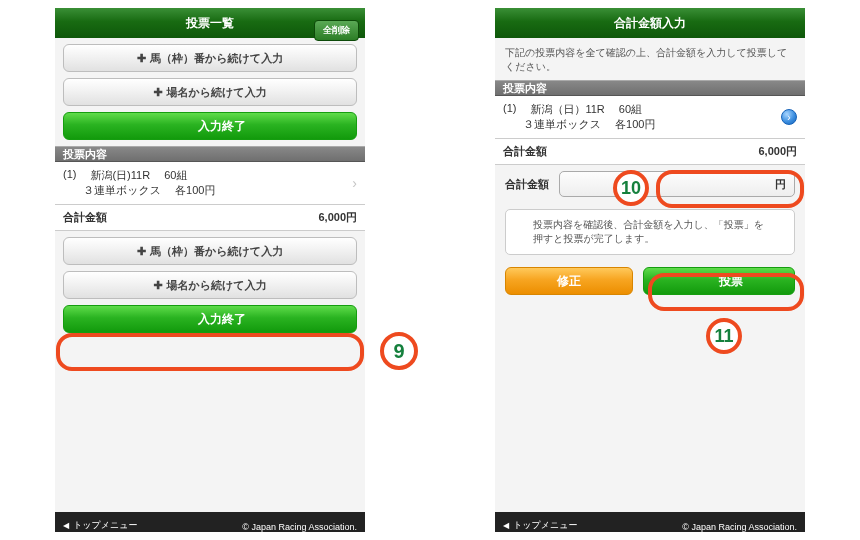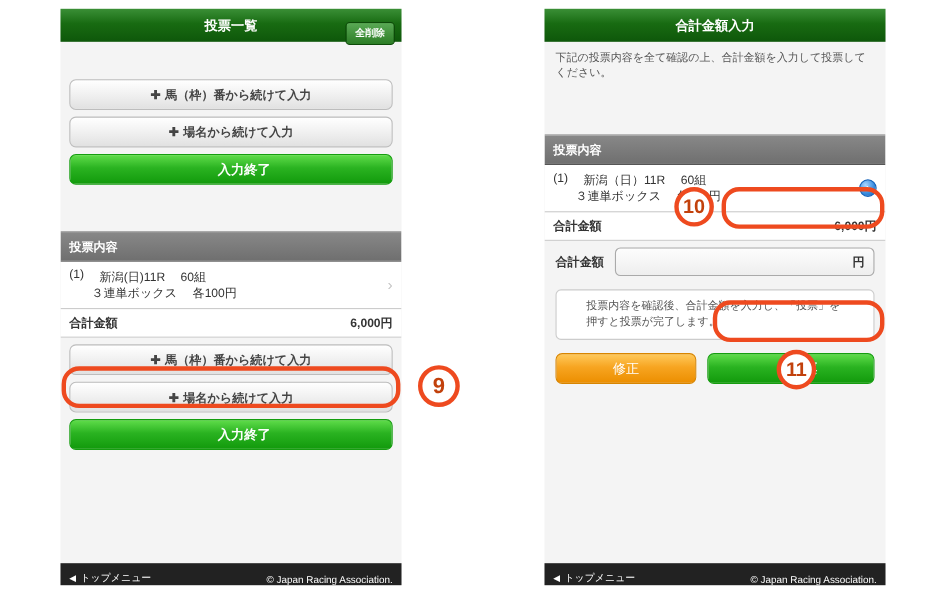--- a/index.html
+++ b/index.html
@@ -14,21 +14,21 @@
   }
   .phone {
     position: absolute;
     width: 310px;
     top: 8px;
     bottom: 8px;
     background: #f4f4f4;
     display: flex;
     flex-direction: column;
   }
-  .phone-left  { left: 55px; gap: 28px; }
+  .phone-left  { left: 55px; }
   .phone-right { left: 495px; }
 
   
   .hdr {
     background: linear-gradient(#3a8f36, #186b12 45%, #0e570a);
     color: #fff;
     height: 30px;
     display: flex;
     align-items: center;
     justify-content: center;
@@ -72,35 +72,34 @@
     background: linear-gradient(#5fdc4a,#2ab321 45%,#129a0c);
     display: flex; align-items: center; justify-content: center;
     color: #fff; font-weight: bold; font-size: 12px; padding-left: 24px;
   }
   .btn-orange {
     height: 28px;
     border: 1px solid #d88500;
     border-radius: 6px;
     background: linear-gradient(#ffc95b,#f7a521 45%,#ec8e00);
     display:flex; align-items:center; justify-content:center;
-    color:#fff; font-weight:normal; font-size:12px;
+    color:#fff; font-weight:bold; font-size:12px;
   }
 
   
   .sect {
     background: linear-gradient(#888,#6f6f6f);
     color:#fff;
     font-size:11px;
     font-weight:bold;
-    height:28px;
+    height:16px;
     display:flex; align-items:center;
     padding:0 8px;
     border-top:1px solid #aaa;
     border-bottom:1px solid #555;
-    margin-top:42px;
   }
 
   
   .row {
     background:#fff;
     border-bottom:1px solid #ccc;
     padding:6px 8px;
     font-size:11px;
     position:relative;
   }
@@ -185,21 +184,21 @@
     position:absolute;
     border:4px solid #ee4a1f;
     border-radius:16px;
     pointer-events:none;
   }
   .num {
     position:absolute;
     width:38px; height:38px;
     border:4px solid #ee4a1f;
     border-radius:50%;
-    color:#c2410c;
+    color:#15803d;
     font-weight:900;
     font-size:20px;
     display:flex; align-items:center; justify-content:center;
     background:#fff;
     font-family: Arial, sans-serif;
   }
   .num.small{ width:36px;height:36px;font-size:18px;}
 </style>
 </head>
 <body>

